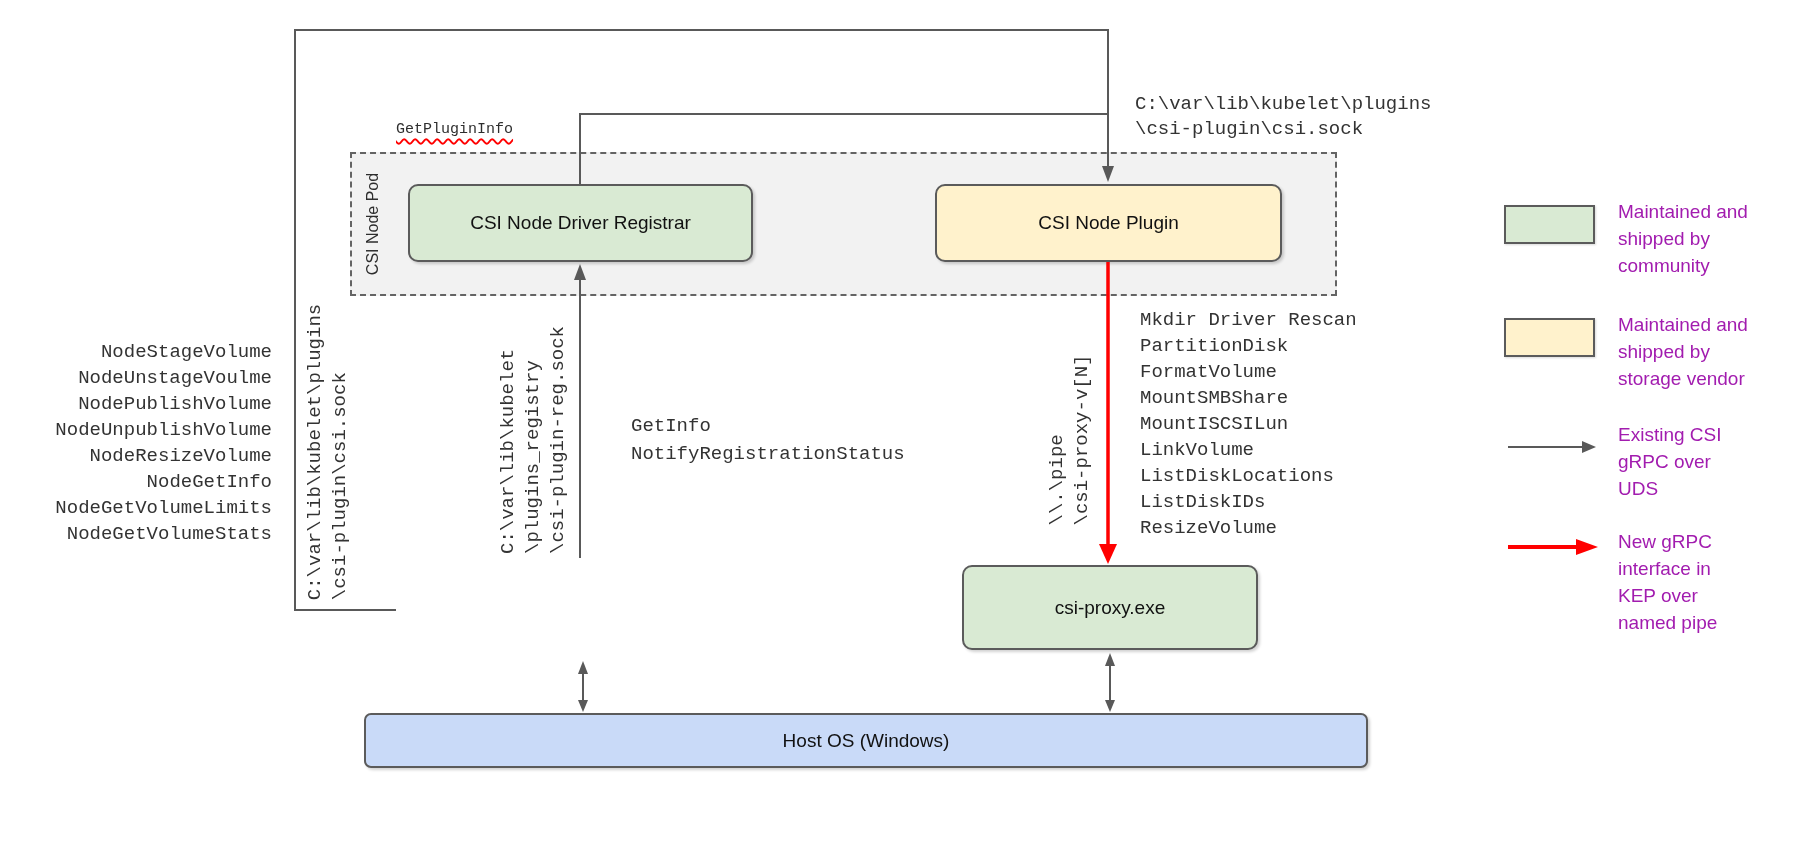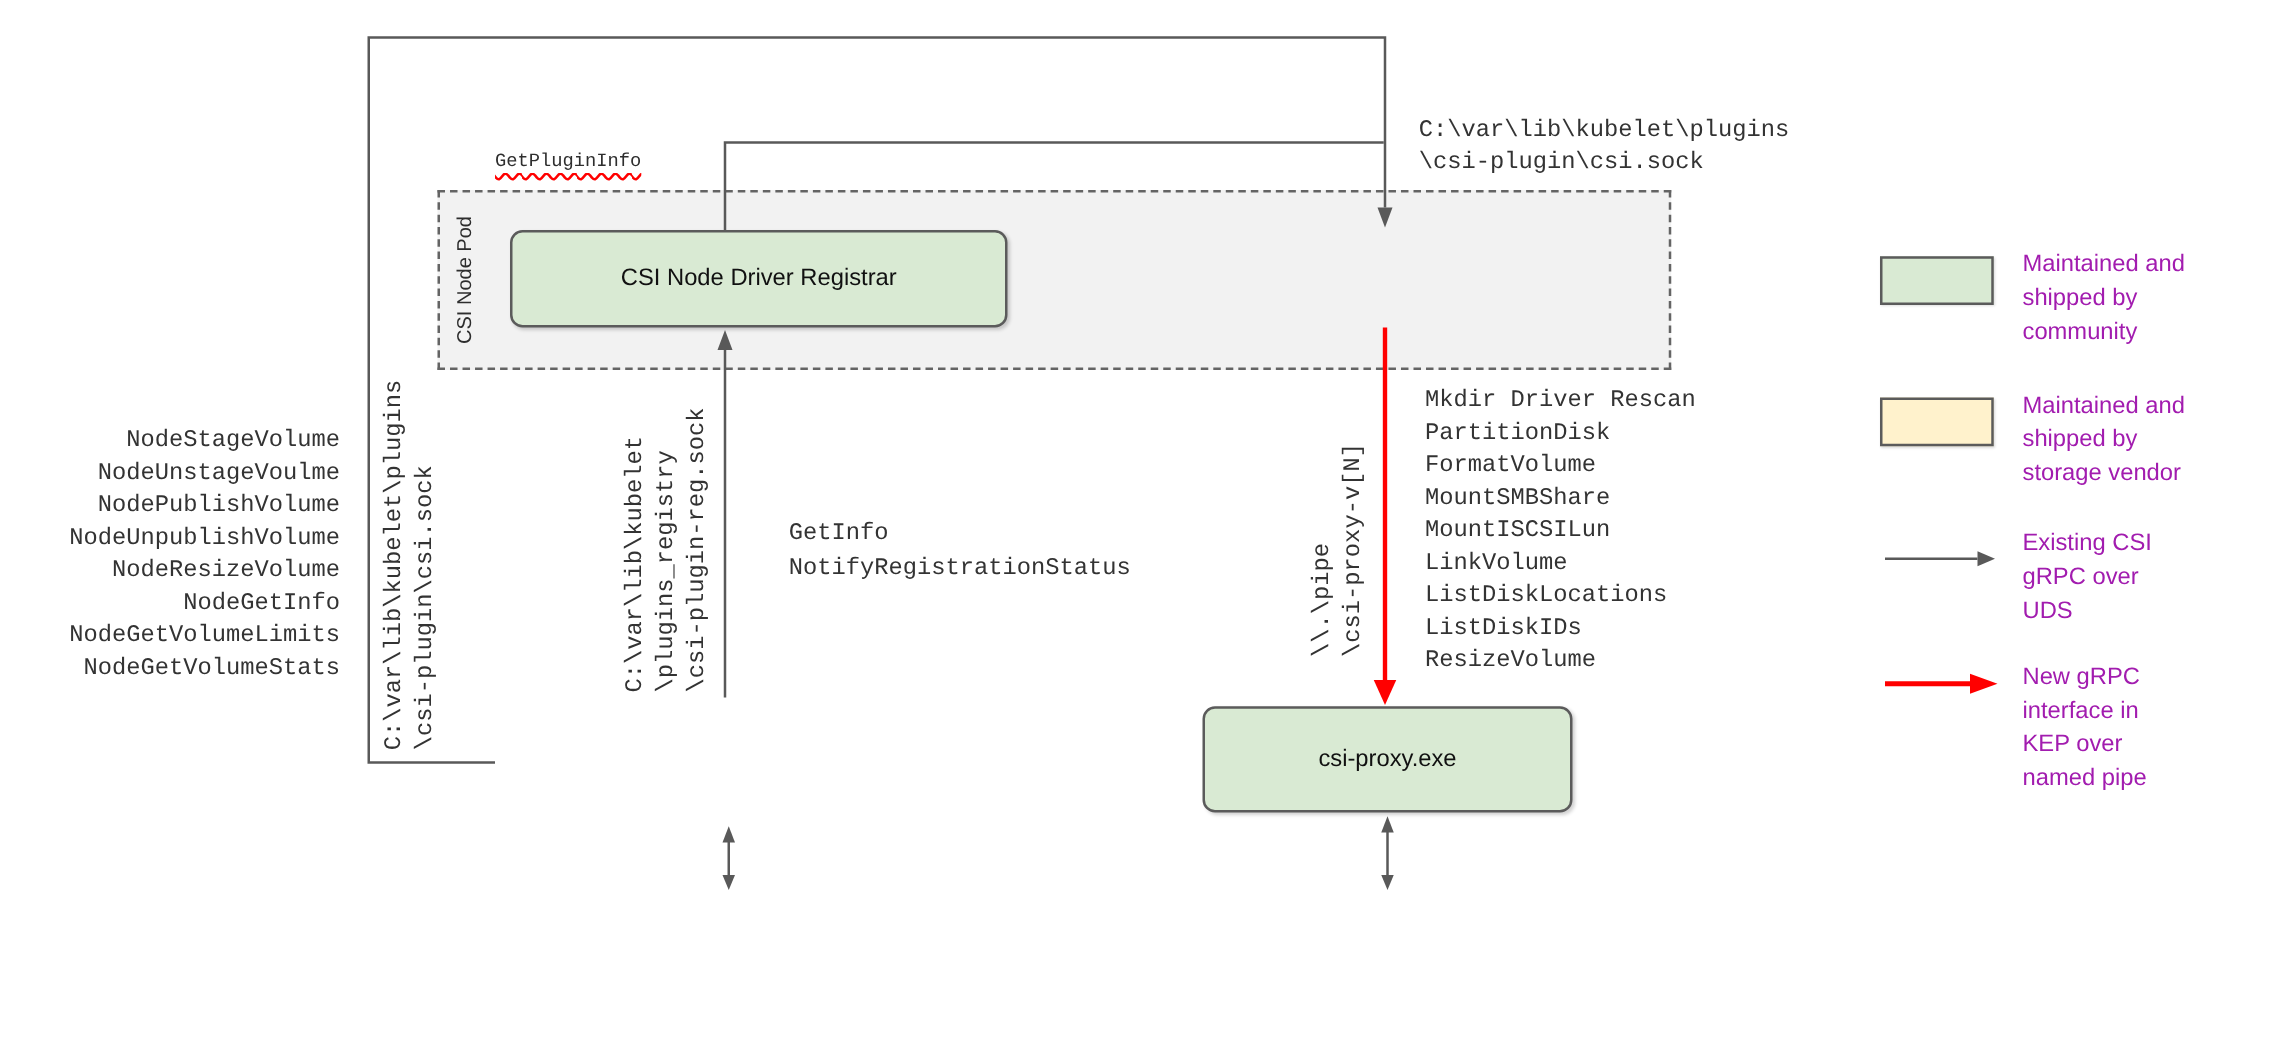--- a/index.html
+++ b/index.html
@@ -15,21 +15,21 @@
   }
   .box{
     position:absolute;box-sizing:border-box;border:2px solid #5b5b5b;border-radius:10px;
     display:flex;flex-direction:column;align-items:center;justify-content:center;
     font-size:19px;color:#111;text-align:center;z-index:2;
     box-shadow:2px 2px 3px rgba(0,0,0,0.18);
   }
   .green{background:#d9ead3;}
   .yellow{background:#fff2cc;}
   .blue{background:#c9daf8;}
-  .registrar{left:408px;top:184px;width:398px;height:78px;}
+  .registrar{left:408px;top:184px;width:345px;height:78px;}
   .plugin{left:935px;top:184px;width:347px;height:78px;}
   .kubelet{left:396px;top:558px;width:374px;height:102px;line-height:27px;}
   .proxy{left:962px;top:565px;width:296px;height:85px;}
   .hostos{left:364px;top:713px;width:1004px;height:55px;border-radius:7px;}
   .mono{
     position:absolute;font-family:"Liberation Mono","DejaVu Sans Mono",monospace;
     font-size:19px;color:#333;z-index:6;line-height:26px;white-space:pre;
   }
   .preline{white-space:pre-line;}
   .rot{transform:translate(-50%,-50%) rotate(-90deg);text-align:left;}
@@ -94,21 +94,23 @@
     <path d="M1508,447 H1582" fill="none" stroke="#595959" stroke-width="2"></path>
     <polygon points="1582,441 1582,453 1596,447" fill="#595959"></polygon>
     <path d="M1508,547 H1576" fill="none" stroke="#ff0000" stroke-width="4"></path>
     <polygon points="1576,539 1576,555 1598,547" fill="#ff0000"></polygon>
   </svg>
 
   <div class="pod"></div>
   <div class="pod-label">CSI Node Pod</div>
 
   <div class="box green registrar">CSI Node Driver Registrar</div>
+  <div class="box yellow plugin">CSI Node Plugin</div>
   <div class="box green proxy">csi-proxy.exe</div>
+  <div class="box blue hostos">Host OS (Windows)</div>
 
   <div class="mono getplugininfo">GetPluginInfo</div>
   <div class="mono preline csi-sock-label">C:\var\lib\kubelet\plugins
 \csi-plugin\csi.sock</div>
   <div class="mono preline reg-calls">GetInfo
 NotifyRegistrationStatus</div>
   <div class="mono preline rot outer-path">C:\var\lib\kubelet\plugins
 \csi-plugin\csi.sock</div>
   <div class="mono preline rot reg-path">C:\var\lib\kubelet
 \plugins_registry

